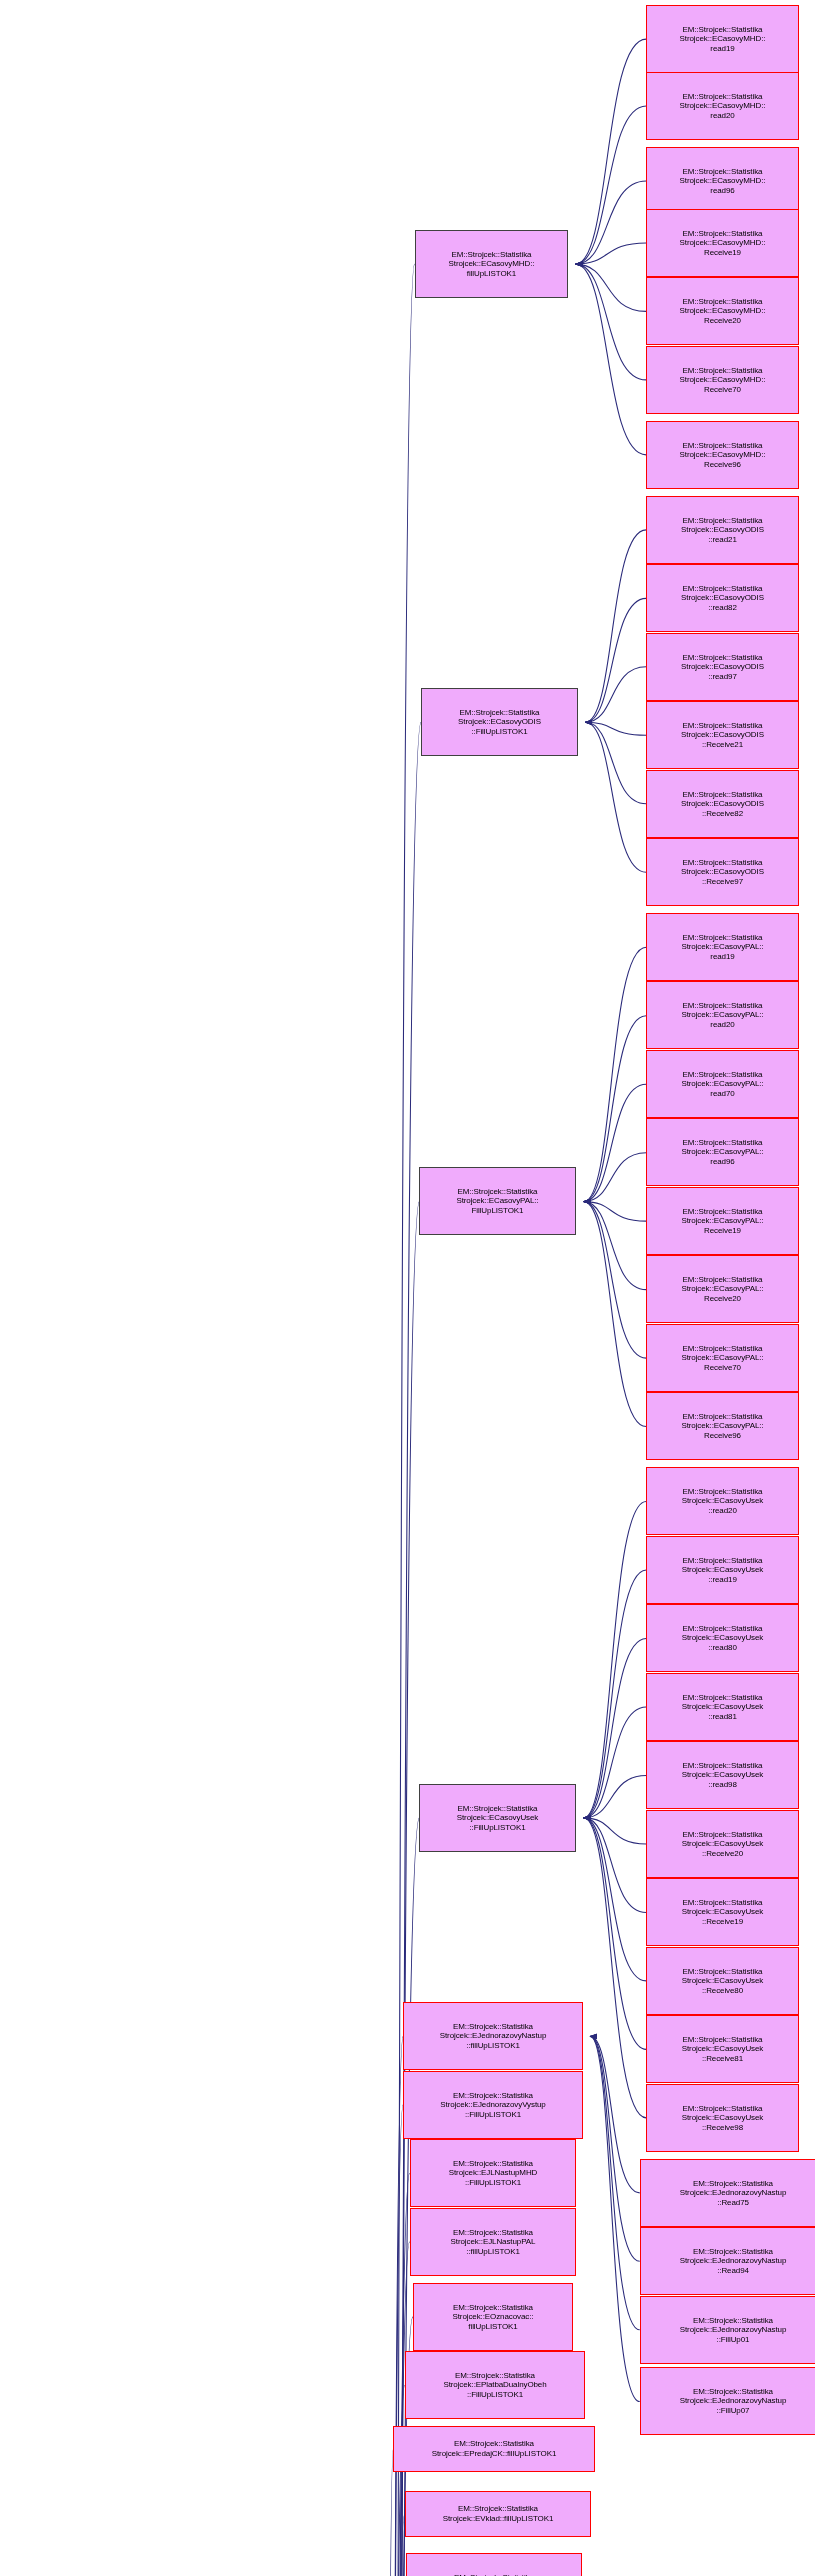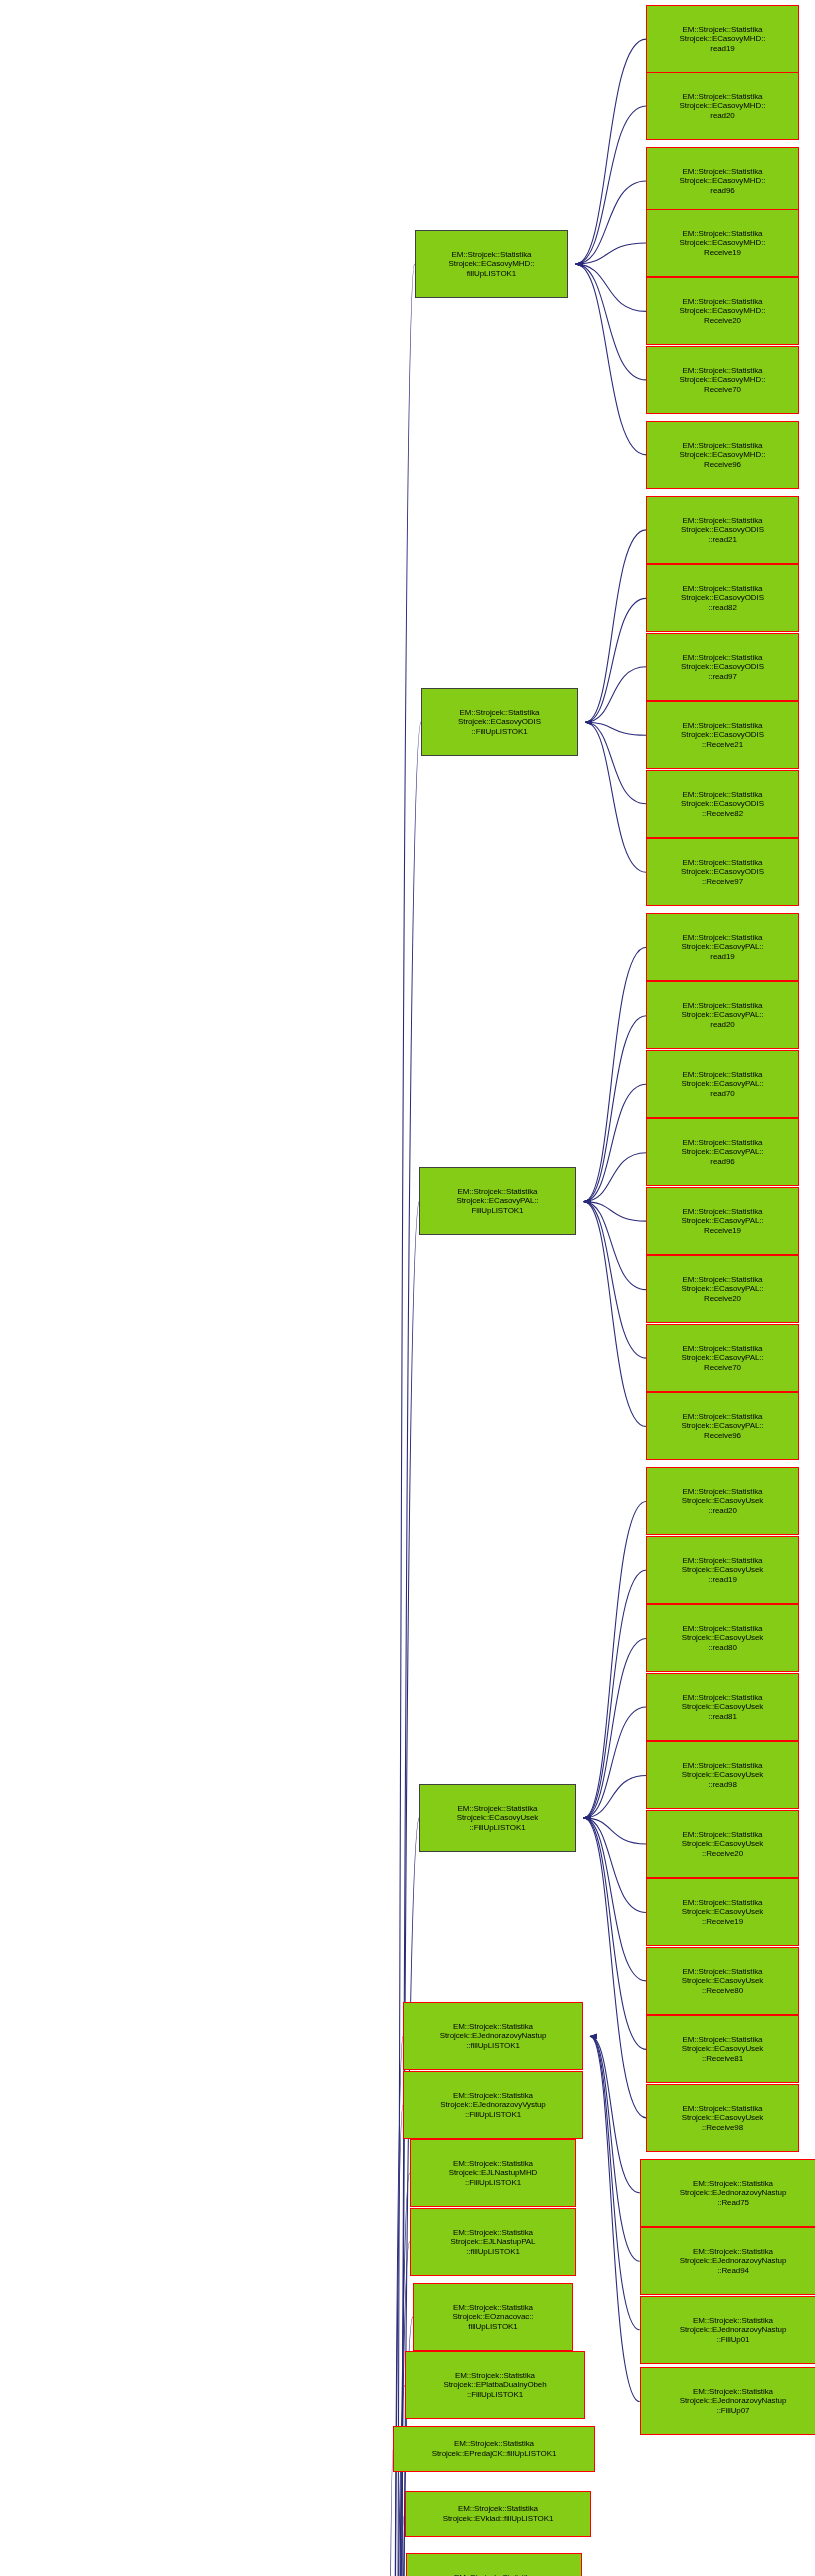--- a/index.html
+++ b/index.html
@@ -9,21 +9,21 @@
   .node{
     position:absolute;
     box-sizing:border-box;
     display:flex;
     align-items:center;
     justify-content:center;
     text-align:center;
     font-size:8px;
     line-height:9.6px;
     color:#000;
-    background:#84cc16;
+    background:#f0abfc;
     white-space:pre-line;
     letter-spacing:-0.1px;
   }
   .node.red{border:0.9px solid #ff0000;}
   .node.black{border:0.9px solid #404040;}
 </style>
 </head>
 <body>
 
 <div id="canvas">

